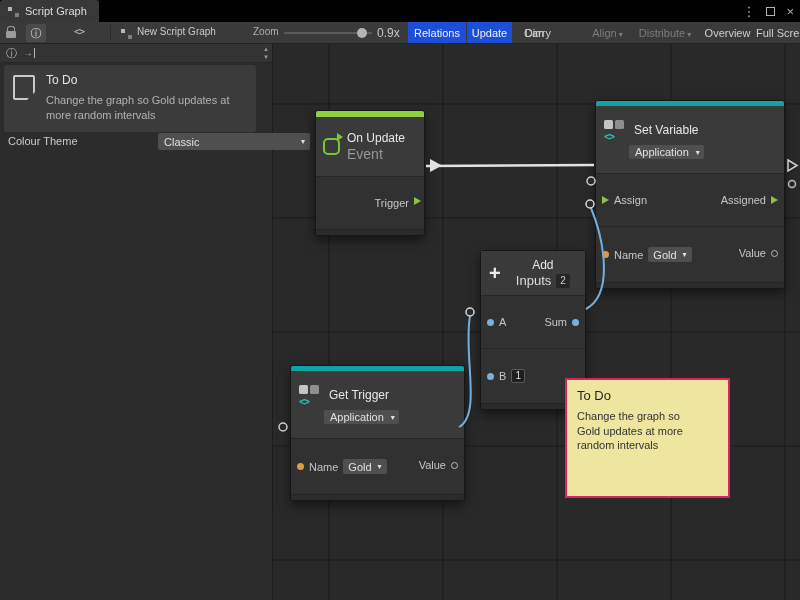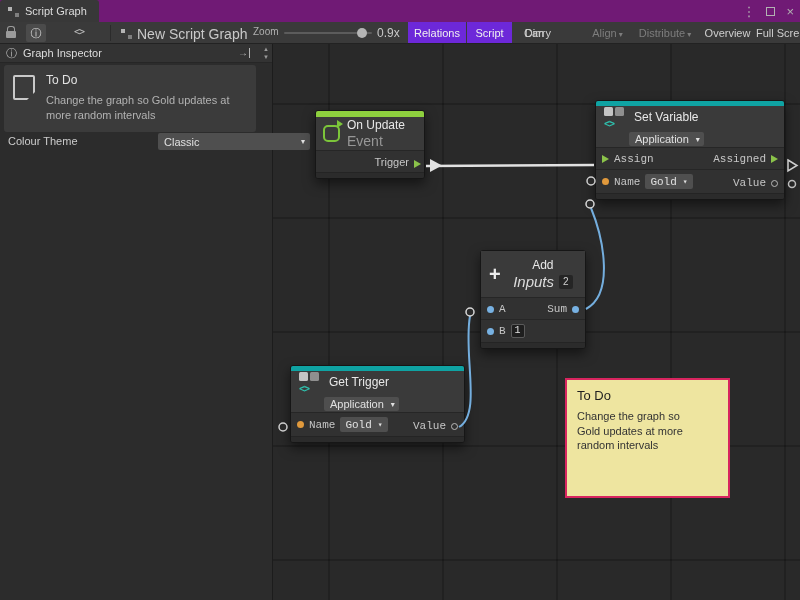--- a/index.html
+++ b/index.html
@@ -1,21 +1,21 @@
 <!DOCTYPE html>
 <html><head>
 <meta charset="utf-8">
 <style>
   * { box-sizing: border-box; margin: 0; padding: 0; }
   html,body { width:800px; height:600px; overflow:hidden; }
   body { position:relative; background:#292929; font-family:"Liberation Sans", sans-serif; }
   i,b { font-style:normal; font-weight:normal; }
 
   
-  .tabbar { position:absolute; left:0; top:0; width:800px; height:22px; background:#701a75; }
+  .tabbar { position:absolute; left:0; top:0; width:800px; height:22px; background:#000000; }
   .tab { position:absolute; left:0; top:0; height:22px; padding:0 12px 0 8px; background:#383838;
          display:flex; align-items:center; gap:6px; font-size:11px; color:#dcdcdc; border-radius:3px 3px 0 0; }
   .tab-glyph { display:inline-block; width:11px; height:11px; position:relative; flex:none; }
   .tab-glyph::before { content:""; position:absolute; left:0; top:1px; width:4px; height:4px; background:#b4b4b4; }
   .tab-glyph::after  { content:""; position:absolute; right:0; bottom:0; width:4px; height:4px; background:#7f7f7f; }
   .winbtns { position:absolute; right:6px; top:0; height:22px; display:flex; align-items:center; gap:11px; color:#b2b2b2; font-size:13px; }
   .maxbox { display:inline-block; width:9px; height:9px; border:1px solid #b2b2b2; }
 
   
   .toolbar { position:absolute; left:0; top:22px; width:800px; height:22px; background:#3a3a3a;
@@ -26,21 +26,21 @@
   .lock-icon { left:6px; top:9px; width:10px; height:7px; background:#9b9b9b; border-radius:1px; }
   .lock-icon::before { content:""; position:absolute; left:1px; top:-5px; width:6px; height:5px;
                        border:1.5px solid #9b9b9b; border-bottom:none; border-radius:3px 3px 0 0; }
   .info-btn { left:26px; top:2px; width:20px; height:18px; background:#4b4b4b; border-radius:2px;
               text-align:center; line-height:18px; font-size:11px; color:#ddd; }
   .code-txt { font-family:"DejaVu Sans Mono", monospace; font-size:10px; letter-spacing:-1px; color:#c0c0c0; }
   .vsep { top:3px; width:1px; height:16px; background:#2b2b2b; }
   .slider-track { left:284px; top:10px; width:88px; height:2px; background:#5c5c5c; border-radius:1px; }
   .slider-handle { left:357px; top:6px; width:10px; height:10px; border-radius:50%; background:#b5b5b5; }
   .tbtn2 { top:0; height:22px; line-height:22px; text-align:center; color:#cfcfcf; white-space:nowrap; }
-  .tbtn2.active { background:#6d28d9; color:#f0f0f0; }
+  .tbtn2.active { background:#1d4ed8; color:#f0f0f0; }
   .tbtn2.disabled { color:#7d7d7d; }
   .chev { font-size:8px; margin-left:2px; }
 
   
   .sidebar { position:absolute; left:0; top:44px; width:273px; height:556px; background:#2c2c2c; border-right:1px solid #1c1c1c; }
   .insp-header { position:absolute; left:0; top:0; width:100%; height:19px; background:#333333; border-bottom:1px solid #262626;
                  display:flex; align-items:center; gap:6px; padding:0 22px 0 6px; font-size:11px; color:#dddddd; }
   .ih-info { color:#bbbbbb; }
   .ih-title { flex:1; }
   .dock { color:#b5b5b5; border-right:1.5px solid #b5b5b5; padding-right:1px; font-size:10px; line-height:10px; }
@@ -66,32 +66,32 @@
       linear-gradient(to right, rgba(0,0,0,0.20), rgba(0,0,0,0.20) 2px, transparent 2px),
       linear-gradient(to bottom, rgba(0,0,0,0.20), rgba(0,0,0,0.20) 2px, transparent 2px);
     background-size:114px 114px; background-position:55px 59px; }
 
   
   .node { position:absolute; background:#303030; border:1px solid #161616; border-radius:3px;
           box-shadow:0 5px 12px rgba(0,0,0,0.5); color:#c9c9c9; z-index:2; }
   .ntop { height:5px; border-radius:2px 2px 0 0; }
   .ntop.green { background:#8ed03e; height:6px; }
   .ntop.teal { background:#0fa3a3; }
-  .nhdr { background:#3a3a3a; padding:1px 7px; display:flex; align-items:center; gap:7px; }
+  .nhdr { background:#3a3a3a; padding:14px 7px; display:flex; align-items:center; gap:7px; }
   .nhdr.col { flex-direction:column; align-items:flex-start; gap:5px; }
   .hrow { display:flex; align-items:center; gap:7px; }
   .hcol { display:flex; flex-direction:column; gap:1px; }
   .hcol.center { align-items:center; flex:1; }
   .ntitle { font-size:12px; color:#e8e8e8; white-space:nowrap; }
   .nsub { font-size:14px; color:#979797; }
-  .nrow { display:flex; align-items:flex-end; gap:5px; padding:4px 6px; border-top:1px solid #262626;
+  .nrow { display:flex; align-items:flex-start; gap:5px; padding:20px 6px; border-top:1px solid #262626;
           background:#313131; font-size:11px; min-height:22px; }
   .nrow.right { justify-content:flex-end; padding-right:3px; }
   .nrow.between { justify-content:space-between; }
-  .pgroup { display:flex; align-items:center; gap:5px;font-family:Liberation Mono, monospace; }
+  .pgroup { display:flex; align-items:center; gap:5px; }
   .plabel { color:#c6c6c6; white-space:nowrap; }
   .nfoot { height:6px; background:#2b2b2b; border-top:1px solid #242424; border-radius:0 0 2px 2px; }
   .arrow { width:0; height:0; border-top:4.5px solid transparent; border-bottom:4.5px solid transparent;
            border-left:7px solid #8bc34a; flex:none; }
   .dot { width:7px; height:7px; border-radius:50%; flex:none; }
   .dot.orange { background:#e0993c; }
   .dot.blue { background:#77b1e2; }
   .dot.hollow { border:1.5px solid #b9b9b9; background:transparent; }
   .loop-icon { width:17px; height:17px; border:2.5px solid #7cc53a; border-radius:5px; position:relative; flex:none; }
   .loop-icon::after { content:""; position:absolute; right:-5px; top:-7px;
@@ -101,21 +101,21 @@
   .var-icon .sq2 { position:absolute; left:12px; top:0; width:9px; height:9px; background:#8f8f8f; border-radius:1.5px; }
   .var-icon .vcode { position:absolute; left:1px; bottom:-2px; font-size:10px; font-weight:bold; color:#2fc1ae;
                      font-family:"DejaVu Sans Mono", monospace; letter-spacing:-1px; }
   .dd-scope { margin-left:26px; max-width:98px; padding-right:15px; }
   .dd-scope .dd-text { max-width:70px; overflow:hidden; display:inline-block; }
   .dd-scope .chev { position:absolute; right:4px; top:3px; }
   .dd-small { padding:0 5px; gap:4px; height:15px; }
   .addhdr { gap:8px; padding:7px 8px; }
   .plus { font-size:20px; color:#ececec; font-weight:bold; line-height:20px; }
   .inputs-line { display:flex; align-items:center; gap:5px; }
-  .nsub2 { font-size:15px; color:#dcdcdc;font-style:italic; }
+  .nsub2 { font-size:13px; color:#dcdcdc; }
   .badge { background:#252525; border-radius:2px; padding:0 4px; font-size:10px; color:#cfcfcf; height:14px; line-height:14px; }
   .mini-input { width:14px; height:14px; background:#1e1e1e; border:1px solid #5a5a5a; border-radius:2px;
                 text-align:center; font-size:10px; line-height:12px; color:#e0e0e0; }
 
   
   .sticky { position:absolute; left:565px; top:378px; width:165px; height:120px; background:#eee5a0;
             border:2px solid #d8255f; padding:8px 10px; color:#2d2d2d; z-index:2; }
   .sticky-title { font-size:13px; margin-bottom:6px; color:#1f1f1f; }
   .sticky-body { font-size:11px; line-height:1.32; width:120px; color:#333333; }
 
@@ -135,42 +135,41 @@
     <span>×</span>
   </div>
 </div>
 
 <div class="toolbar">
   <span class="lock-icon"></span>
   <span class="info-btn">ⓘ</span>
   <span class="tb-text code-txt" style="left:74px">&lt;&gt;</span>
   <span class="vsep" style="left:110px"></span>
   <span class="tab-glyph" style="position:absolute;left:121px;top:6px"></span>
-  <span class="tb-text" style="left:137px;font-size:14px">New Script Graph</span>
+  <span class="tb-text" style="left:137px;font-size:10px">New Script Graph</span>
   <span class="tb-text tb-dim" style="left:253px;font-size:10px">Zoom</span>
   <span class="slider-track"></span>
   <span class="slider-handle"></span>
   <span class="tb-text" style="left:377px;font-size:12px">0.9x</span>
 
   <span class="tbtn2 active" style="left:408px;width:58px"><span>Relations</span></span>
-  <span class="tbtn2 active" style="left:467px;width:45px"><span>Script</span></span>
+  <span class="tbtn2 active" style="left:467px;width:45px"><span>Update</span></span>
   <span class="tbtn2" style="left:519px;width:31px"><span>Dim</span></span>
   <span class="tbtn2" style="left:518px;width:39px"><span>Carry</span></span>
   <span class="tbtn2 disabled" style="left:585px;width:45px"><span>Align</span><span class="chev">▾</span></span>
   <span class="tbtn2 disabled" style="left:631px;width:68px"><span>Distribute</span><span class="chev">▾</span></span>
   <span class="tbtn2" style="left:700px;width:55px"><span>Overview</span></span>
   <span class="tbtn2" style="left:756px;width:70px;text-align:left"><span>Full Screen</span></span>
 </div>
 
 <div class="canvas"></div>
 
 <div class="sidebar">
   <div class="insp-header">
     <span class="ih-info">ⓘ</span>
-    <span class="ih-title">Graph Inspector</span>
     <span class="dock"><span>→</span></span>
   </div>
   <div class="scroll-arrows">
     <span>▲</span>
     <span>▼</span>
   </div>
   <div class="todo-panel">
     <span class="note-icon"></span>
     <div>
       <div class="todo-title">To Do</div>

